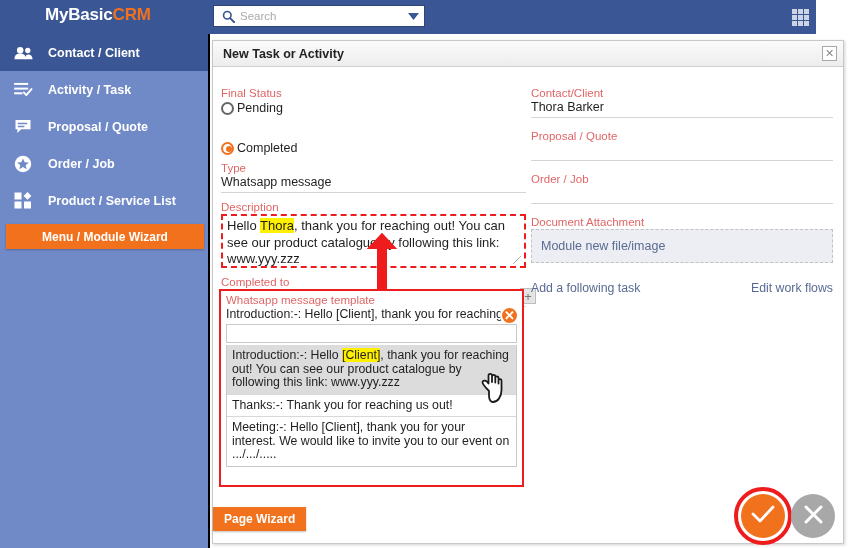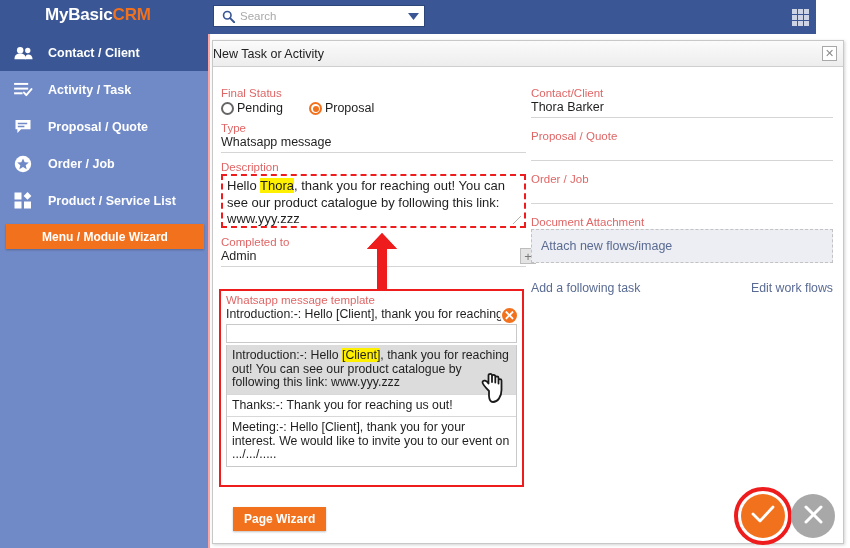--- a/index.html
+++ b/index.html
@@ -53,21 +53,21 @@
     display: grid; grid-template-columns: repeat(3, 1fr);
     grid-template-rows: repeat(3, 1fr); gap: 1.5px;
   }
   .grid-ico i { background: #ccd4e6; display: block; }
 
   
   .sidebar {
     position: absolute; left: 0; top: 34px;
     width: 210px; height: 514px;
     background: #7089c7;
-    border-right: 2px solid #fca5a5;
+    border-right: 2px solid #000000;
   }
   .side-item {
     height: 37px; display: flex; align-items: center;
     color: #ffffff; font-size: 12.5px; font-weight: bold;
     padding-left: 14px;
     cursor: pointer;
   }
   .side-item.active { background: #3a5694; }
   .side-ico {
     width: 30px; display: flex; align-items: center;
@@ -93,21 +93,22 @@
     box-shadow: 1px 1px 3px rgba(0,0,0,0.18);
   }
   .panel-head {
     position: relative;
     height: 26px;
     background: linear-gradient(#fbfbfb, #ededed);
     border-bottom: 1px solid #cfcfcf;
     display: flex; align-items: center;
   }
   .panel-title {
-    font-size: 12.5px; font-weight: normal; color: #222;
+    font-size: 12.5px; font-weight: bold; color: #222;
+    margin-left: 10px;
   }
   .panel-close {
     position: absolute; right: 6px; top: 5px;
     width: 15px; height: 15px;
     border: 1px solid #a8a8a8;
     display: flex; align-items: center; justify-content: center;
     font-size: 11px; color: #8a8a8a; line-height: 1;
     cursor: pointer; background: #fff;
   }
 
@@ -118,21 +119,21 @@
   .flabel {
     font-size: 11.5px; color: #e06666; margin-bottom: 1px;
   }
   .fval {
     font-size: 12.5px; color: #1f1f1f;
     border-bottom: 1px solid #d5d5d5;
     padding-bottom: 3px; min-height: 18px;
   }
   .fgroup { margin-bottom: 8px; }
 
-  .radio-row { display: flex; gap: 26px; margin: 2px 0 7px 0; }
+  .radio-row { display: flex; gap: 26px; margin: 2px 0 7px 0; flex-direction: column; }
   .radio { display: flex; align-items: center; font-size: 12.5px; color: #1f1f1f; cursor: pointer; }
   .rdot {
     width: 13px; height: 13px; border-radius: 50%;
     border: 2px solid #666; margin-right: 3px;
     display: inline-block;
   }
   .rdot.on { border-color: #f2711c; position: relative; }
   .rdot.on::after {
     content: ""; position: absolute; left: 2.5px; top: 2.5px;
     width: 6px; height: 6px; border-radius: 50%; background: #f2711c;
@@ -225,21 +226,21 @@
     cursor: pointer;
   }
   .links-row {
     display: flex; justify-content: space-between;
     margin-top: 18px; font-size: 12.3px; color: #5a6b93;
   }
   .links-row span { cursor: pointer; }
 
   
   .page-wizard {
-    position: absolute; left: 20px; bottom: 12px;
+    position: absolute; left: 0; bottom: 12px;
     padding: 5px 11px;
     background: #f2711c; color: #fff;
     font-size: 12px; font-weight: bold;
     cursor: pointer;
     box-shadow: 0 1px 2px rgba(0,0,0,0.25);
   }
   .ok-btn {
     position: absolute; right: 58px; bottom: 5px;
     width: 44px; height: 44px; border-radius: 50%;
     background: #f2711c;
@@ -370,21 +371,21 @@
     <div class="col-left">
 
       <div class="flabel">Final Status</div>
       <div class="radio-row">
         <label class="radio">
           <span class="rdot"></span>
           <span>Pending</span>
         </label>
         <label class="radio">
           <span class="rdot on"></span>
-          <span>Proposal</span>
+          <span>Completed</span>
         </label>
       </div>
 
       <div class="fgroup">
         <div class="flabel">Type</div>
         <div class="fval">Whatsapp message</div>
       </div>
 
       <div class="fgroup">
         <div class="flabel">Description</div>
@@ -445,21 +446,21 @@
         <div class="fval"></div>
       </div>
 
       <div class="fgroup" style="margin-top:12px">
         <div class="flabel">Order / Job</div>
         <div class="fval"></div>
       </div>
 
       <div class="fgroup" style="margin-top:12px">
         <div class="flabel">Document Attachment</div>
-        <div class="attach-box">Attach new flows/image</div>
+        <div class="attach-box">Module new file/image</div>
       </div>
 
       <div class="links-row">
         <span>Add a following task</span>
         <span>Edit work flows</span>
       </div>
     </div>
 
     <div class="page-wizard">Page Wizard</div>
 

